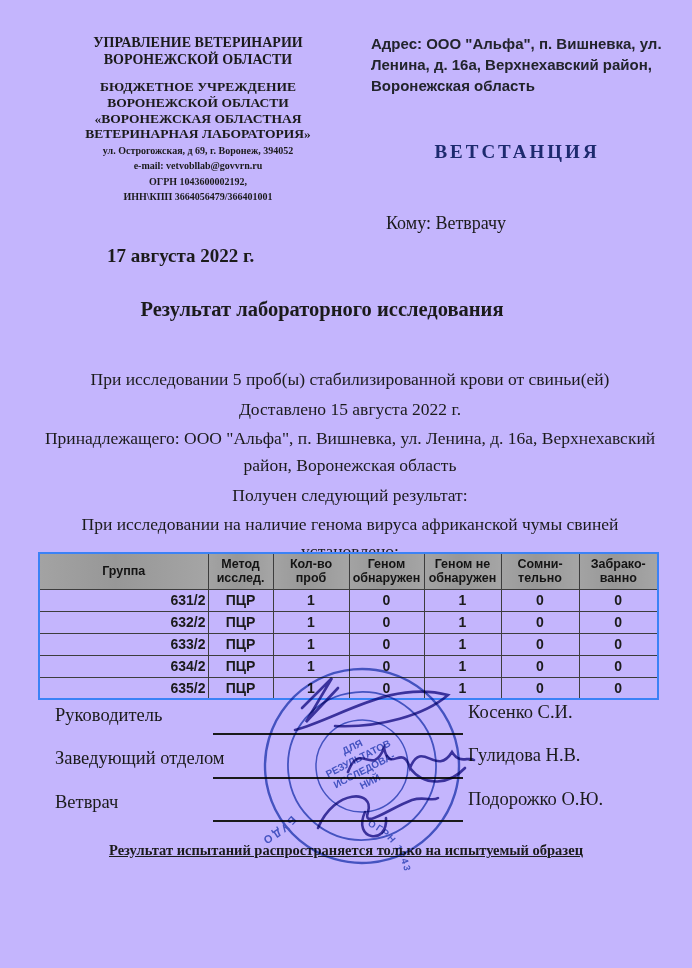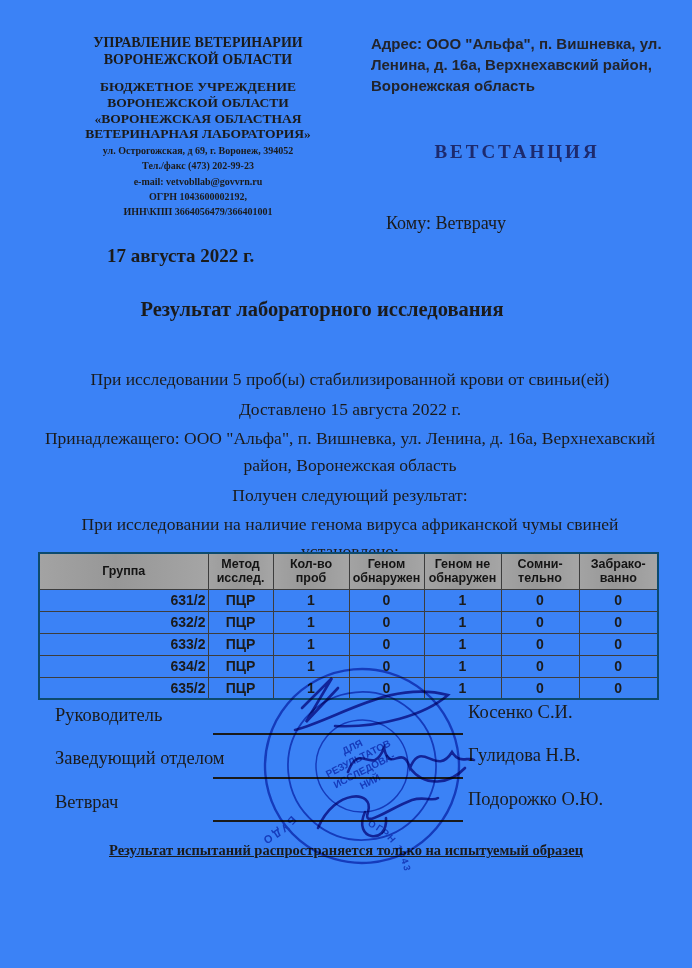--- a/index.html
+++ b/index.html
@@ -1,19 +1,19 @@
 <!DOCTYPE html>
 <html><head>
 <meta charset="utf-8">
 <style>
   * { margin:0; padding:0; box-sizing:border-box; }
   html,body { background:#ffffff; }
   .page {
     position:relative; width:692px; height:968px;
-    background:#3b82f6; overflow:hidden;
+    background:#c4b5fd; overflow:hidden;
     color:#1b1b1b; font-family:"Liberation Serif", serif;
   }
 
   
   .org-block { position:absolute; left:54px; top:34px; width:288px; text-align:center; font-weight:bold; }
   .org-dept  { font-size:14px; line-height:17px; margin-bottom:11px; }
   .org-inst  { font-size:13.5px; line-height:15.8px; }
   .org-contacts { font-size:10px; line-height:15.4px; margin-top:0.5px; }
 
   
@@ -30,21 +30,21 @@
     font-weight:bold; font-size:20.5px; line-height:29px; }
 
   .body-text { position:absolute; left:42px; top:366px; width:616px; }
   .body-text p { font-size:17.5px; line-height:27px; margin-bottom:2.5px;text-align:center; }
 
   
   .res-table { position:absolute; left:38px; top:552px; width:619px;
     border-collapse:collapse; table-layout:fixed;
     font-family:"Liberation Sans", sans-serif; }
   .res-table th, .res-table td { border:1px solid #3d3d3d; }
-  .res-table { border:2px solid #0c4a6e; }
+  .res-table { border:2px solid #3b82f6; }
   .res-table th {
     background:linear-gradient(90deg,#a3a3a3,#979797 45%,#a5a5a5);
     font-size:12.5px; line-height:14.5px; font-weight:bold; color:#141414;
     height:36px; padding:2px 1px; white-space:pre-line; text-align:center; vertical-align:middle;
   }
   .res-table td { font-size:14px; font-weight:bold; height:22px; text-align:center; vertical-align:middle; padding:0 2px; }
   .res-table td.c0 { text-align:right; padding-left:0; }
 
   
   .sig-label { position:absolute; left:55px; font-size:18.5px; }
@@ -70,21 +70,20 @@
       <div>ВОРОНЕЖСКОЙ ОБЛАСТИ</div>
     </div>
     <div class="org-inst">
       <div>БЮДЖЕТНОЕ УЧРЕЖДЕНИЕ</div>
       <div>ВОРОНЕЖСКОЙ ОБЛАСТИ</div>
       <div>«ВОРОНЕЖСКАЯ ОБЛАСТНАЯ</div>
       <div>ВЕТЕРИНАРНАЯ ЛАБОРАТОРИЯ»</div>
     </div>
     <div class="org-contacts">
       <div>ул. Острогожская, д 69, г. Воронеж, 394052</div>
-      <div>Тел./факс  (473) 202-99-23</div>
       <div>e-mail: vetvobllab@govvrn.ru</div>
       <div>ОГРН 1043600002192,</div>
       <div>ИНН\КПП 3664056479/366401001</div>
     </div>
   </div>
 
   <div class="addr-block">Адрес: ООО "Альфа", п. Вишневка, ул. Ленина, д. 16а, Верхнехавский район, Воронежская область</div>
   <div class="vetstation">ВЕТСТАНЦИЯ</div>
   <div class="komu">Кому: Ветврачу</div>
 

